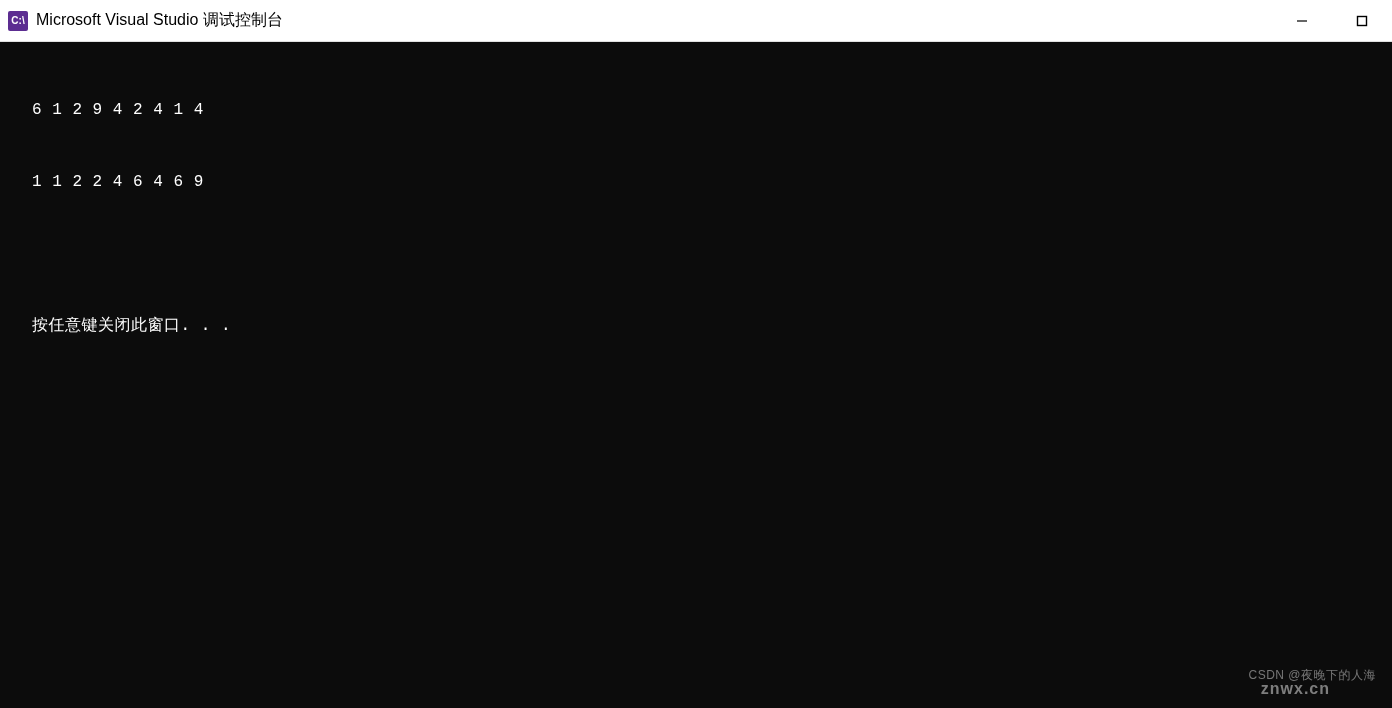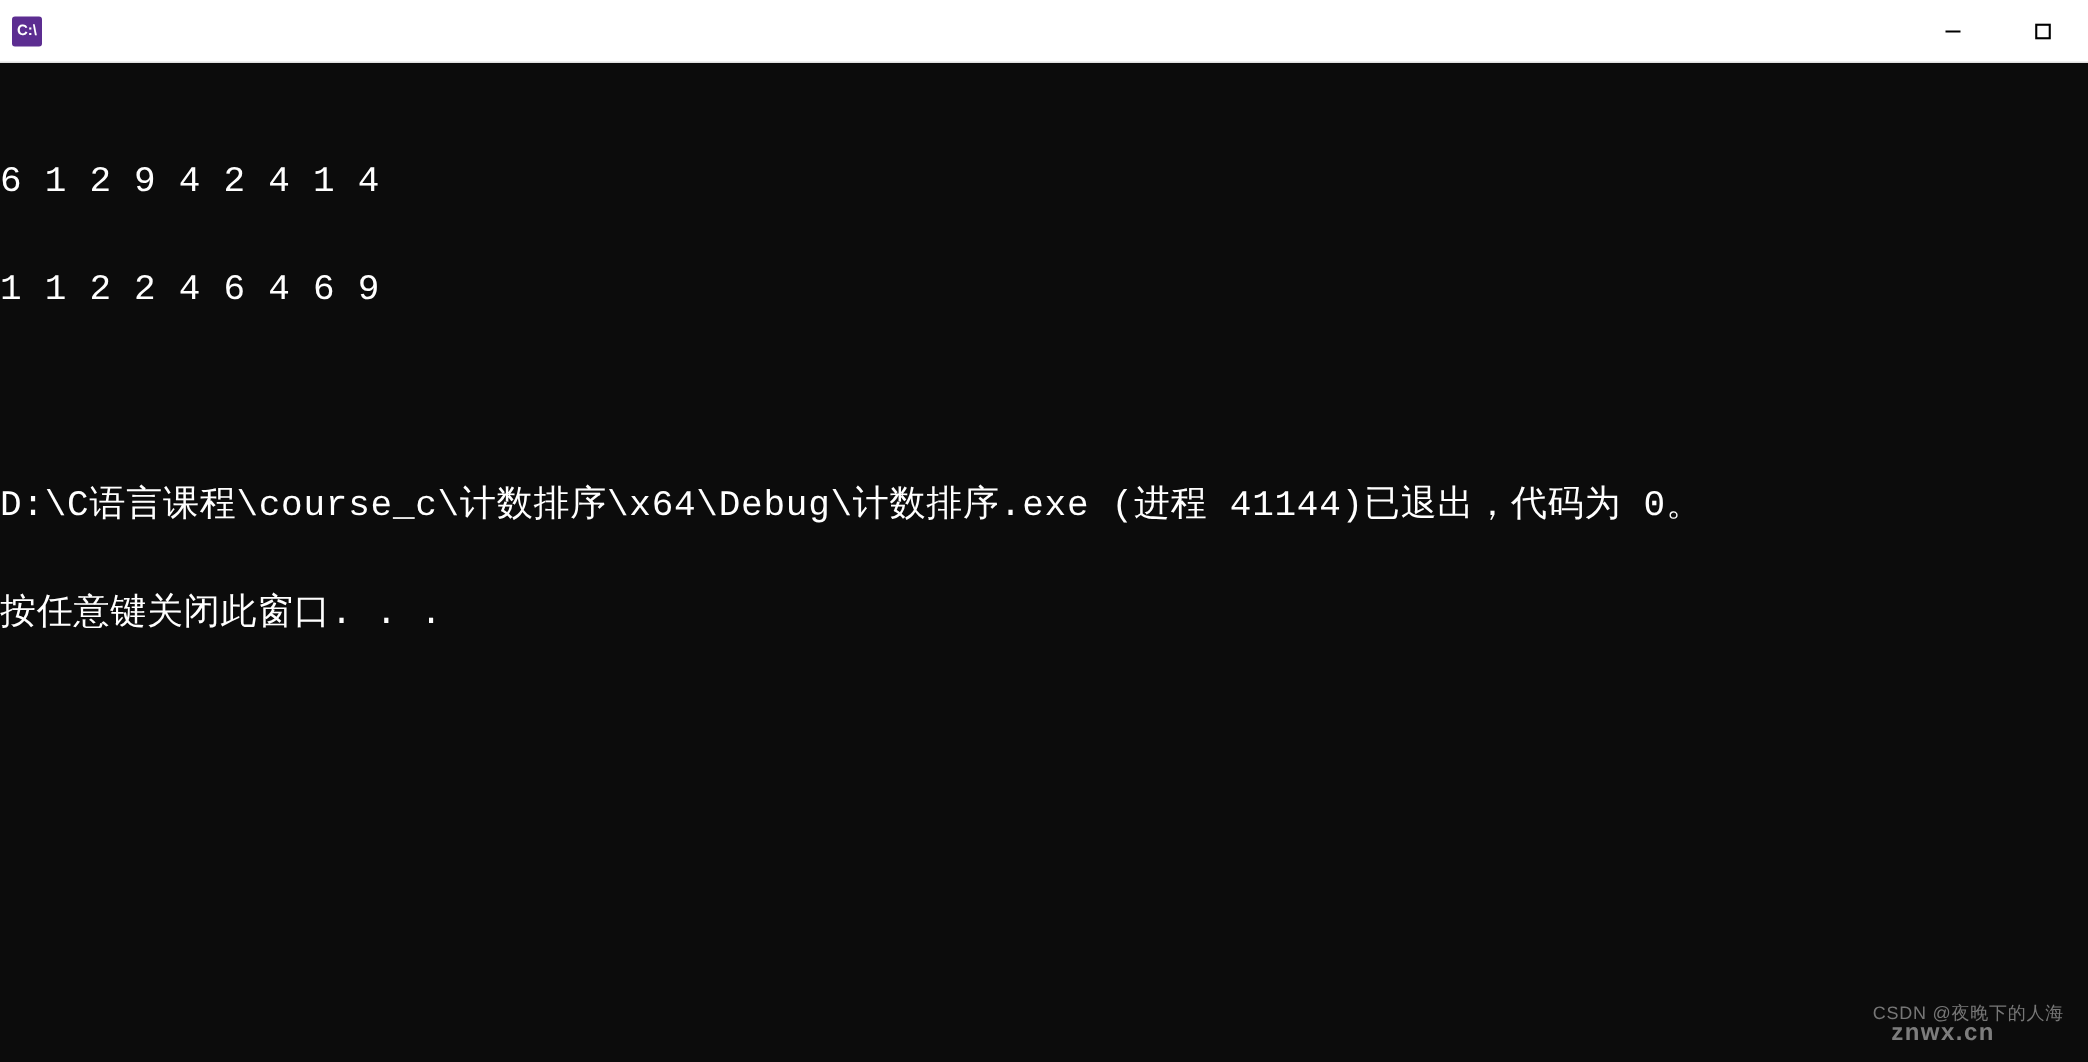--- a/index.html
+++ b/index.html
@@ -58,26 +58,27 @@
       display: flex;
       align-items: center;
       justify-content: center;
       color: #000;
     }
     .win-btn svg {
       width: 12px;
       height: 12px;
     }
     .console-area {
-      padding: 20px 0 0 0;
+      padding: 8px 0 0 0;
       color: #ffffff;
-      font-size: 24px;
+      font-size: 16px;
       line-height: 24px;
       white-space: pre;
       letter-spacing: 0.5px;
+      margin-left: 32px;
     }
     .console-line {
       display: block;
     }
     .blank-line {
       height: 24px;
     }
     .watermark {
       position: absolute;
       bottom: 24px;
@@ -99,37 +100,37 @@
       opacity: 0.6;
       letter-spacing: 1px;
     }
   </style>
 </head>
 <body>
 
 <div class="titlebar">
   <div class="titlebar-left">
     <div class="app-icon">C:\</div>
+    <div class="title-text">Microsoft Visual Studio 调试控制台</div>
   </div>
   <div class="window-controls">
     <div class="win-btn">
       <svg viewBox="0 0 12 12">
         <line x1="1" y1="6" x2="11" y2="6" stroke="#000" stroke-width="1.2"></line>
       </svg>
     </div>
     <div class="win-btn">
       <svg viewBox="0 0 12 12">
         <rect x="1.5" y="1.5" width="9" height="9" fill="none" stroke="#000" stroke-width="1.4"></rect>
       </svg>
     </div>
   </div>
 </div>
 
 <div class="console-area">
   <span class="console-line">6 1 2 9 4 2 4 1 4</span>
   <span class="console-line">1 1 2 2 4 6 4 6 9</span>
   <div class="blank-line"></div>
-  <span class="console-line">D:\C语言课程\course_c\计数排序\x64\Debug\计数排序.exe (进程 41144)已退出，代码为 0。</span>
   <span class="console-line">按任意键关闭此窗口. . .</span>
 </div>
 
 <div class="watermark2">znwx.cn</div>
 <div class="watermark">CSDN @夜晚下的人海</div>
 
 </body></html>

